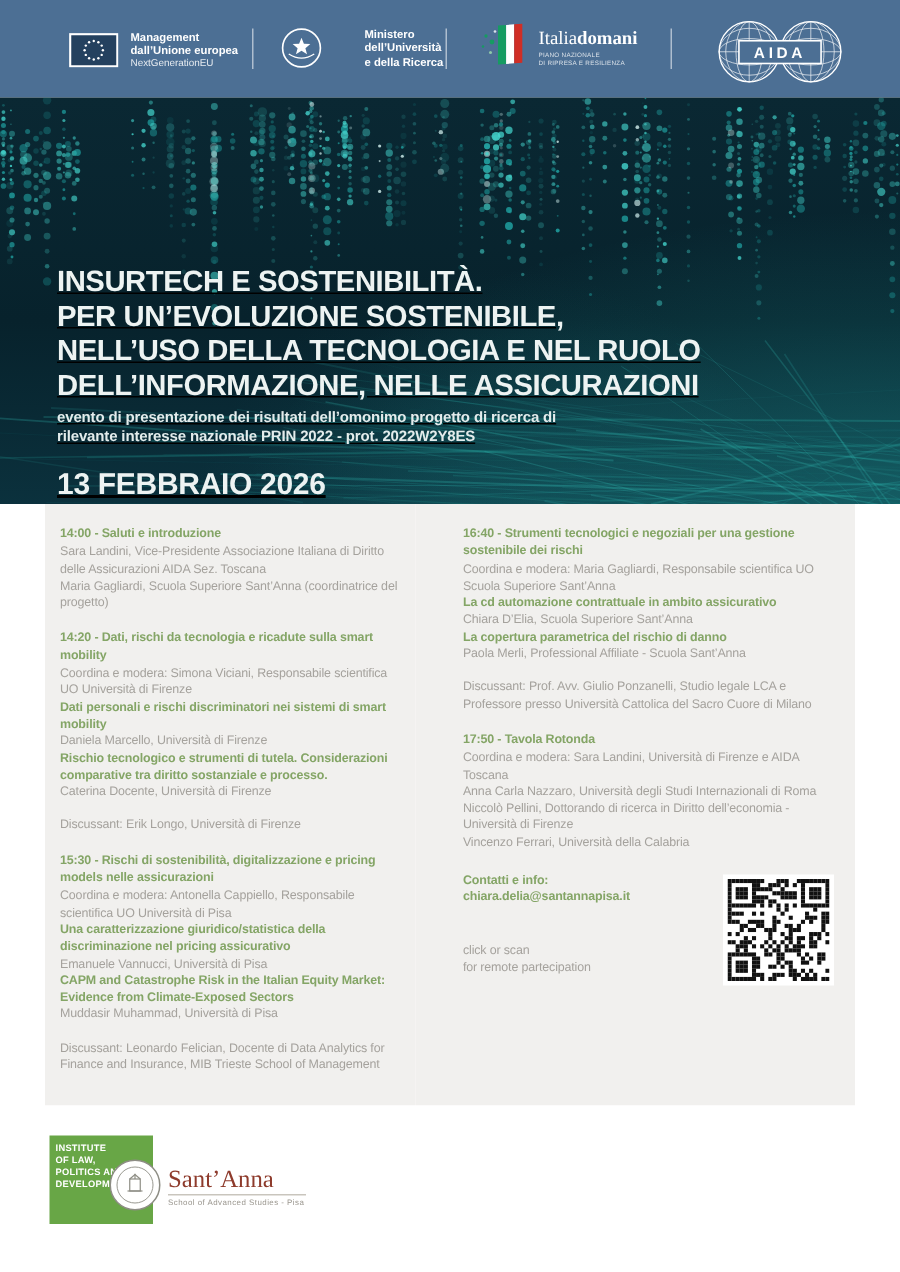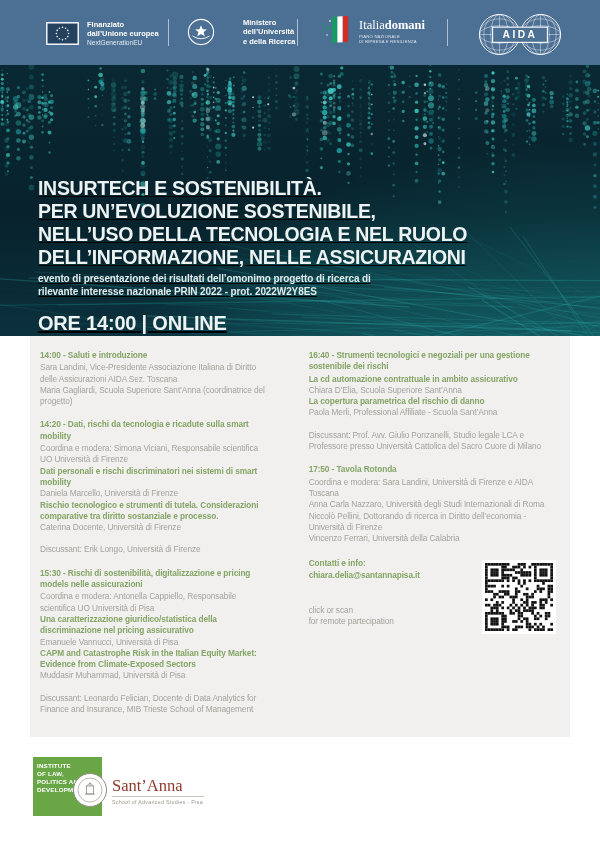--- a/index.html
+++ b/index.html
@@ -84,21 +84,21 @@
             <circle cx="19.6" cy="16.8" r="0.8"></circle>
           <circle cx="16.5" cy="17.7" r="0.8"></circle>
             <circle cx="13.4" cy="16.8" r="0.8"></circle>
             <circle cx="11.2" cy="14.6" r="0.8"></circle>
           <circle cx="10.4" cy="11.5" r="0.8"></circle>
             <circle cx="11.2" cy="8.4" r="0.8"></circle>
             <circle cx="13.4" cy="6.2" r="0.8"></circle>
         </g>
       </svg>
       <div class="eu-text">
-        <div class="b">Finanziato</div>
+        <div class="b">Management</div>
         <div class="b">dall’Unione europea</div>
         <div class="s">NextGenerationEU</div>
       </div>
     </div>
 
     <div class="sep" style="left:168px"></div>
 
     <div class="lg lg-min">
       <svg width="30" height="30" viewBox="0 0 30 30">
         <circle cx="15" cy="15" r="12.6" fill="none" stroke="#ffffff" stroke-width="1.1"></circle>
@@ -1350,20 +1350,21 @@
         <div>INSURTECH E SOSTENIBILITÀ.</div>
         <div>PER UN’EVOLUZIONE SOSTENIBILE,</div>
         <div>NELL’USO DELLA TECNOLOGIA E NEL RUOLO</div>
         <div>DELL’INFORMAZIONE, NELLE ASSICURAZIONI</div>
       </div>
       <div class="h-sub">
         <div>evento di presentazione dei risultati dell’omonimo progetto di ricerca di</div>
         <div>rilevante interesse nazionale PRIN 2022 - prot. 2022W2Y8ES</div>
       </div>
       <div class="h-date">
+        <div>13 FEBBRAIO 2026</div>
         <div>ORE 14:00 | ONLINE</div>
       </div>
     </div>
   </div>
 
   <div class="bodywrap">
     <div class="panel left">
       <div id="col-left-sessions">
           <div class="session">
             <div class="s-title">14:00 - Saluti e introduzione</div>
@@ -1387,20 +1388,21 @@
             <div class="s-line strong">CAPM and Catastrophe Risk in the Italian Equity Market: Evidence from Climate-Exposed Sectors</div>
             <div class="s-line">Muddasir Muhammad, Università di Pisa</div>
             <div class="s-line discussant">Discussant: Leonardo Felician, Docente di Data Analytics for Finance and Insurance, MIB Trieste School of Management</div>
           </div>
         </div>
     </div>
     <div class="panel right">
       <div id="col-right-sessions">
           <div class="session">
             <div class="s-title">16:40 - Strumenti tecnologici e negoziali per una gestione sostenibile dei rischi</div>
+            <div class="s-line">Coordina e modera: Maria Gagliardi, Responsabile scientifica UO Scuola Superiore Sant’Anna</div>
             <div class="s-line strong">La cd automazione contrattuale in ambito assicurativo</div>
             <div class="s-line">Chiara D’Elia, Scuola Superiore Sant’Anna</div>
             <div class="s-line strong">La copertura parametrica del rischio di danno</div>
             <div class="s-line">Paola Merli, Professional Affiliate - Scuola Sant’Anna</div>
             <div class="s-line discussant">Discussant: Prof. Avv. Giulio Ponzanelli, Studio legale LCA e Professore presso Università Cattolica del Sacro Cuore di Milano</div>
           </div>
           <div class="session">
             <div class="s-title">17:50 - Tavola Rotonda</div>
             <div class="s-line">Coordina e modera: Sara Landini, Università di Firenze e AIDA Toscana</div>
             <div class="s-line">Anna Carla Nazzaro, Università degli Studi Internazionali di Roma</div>

